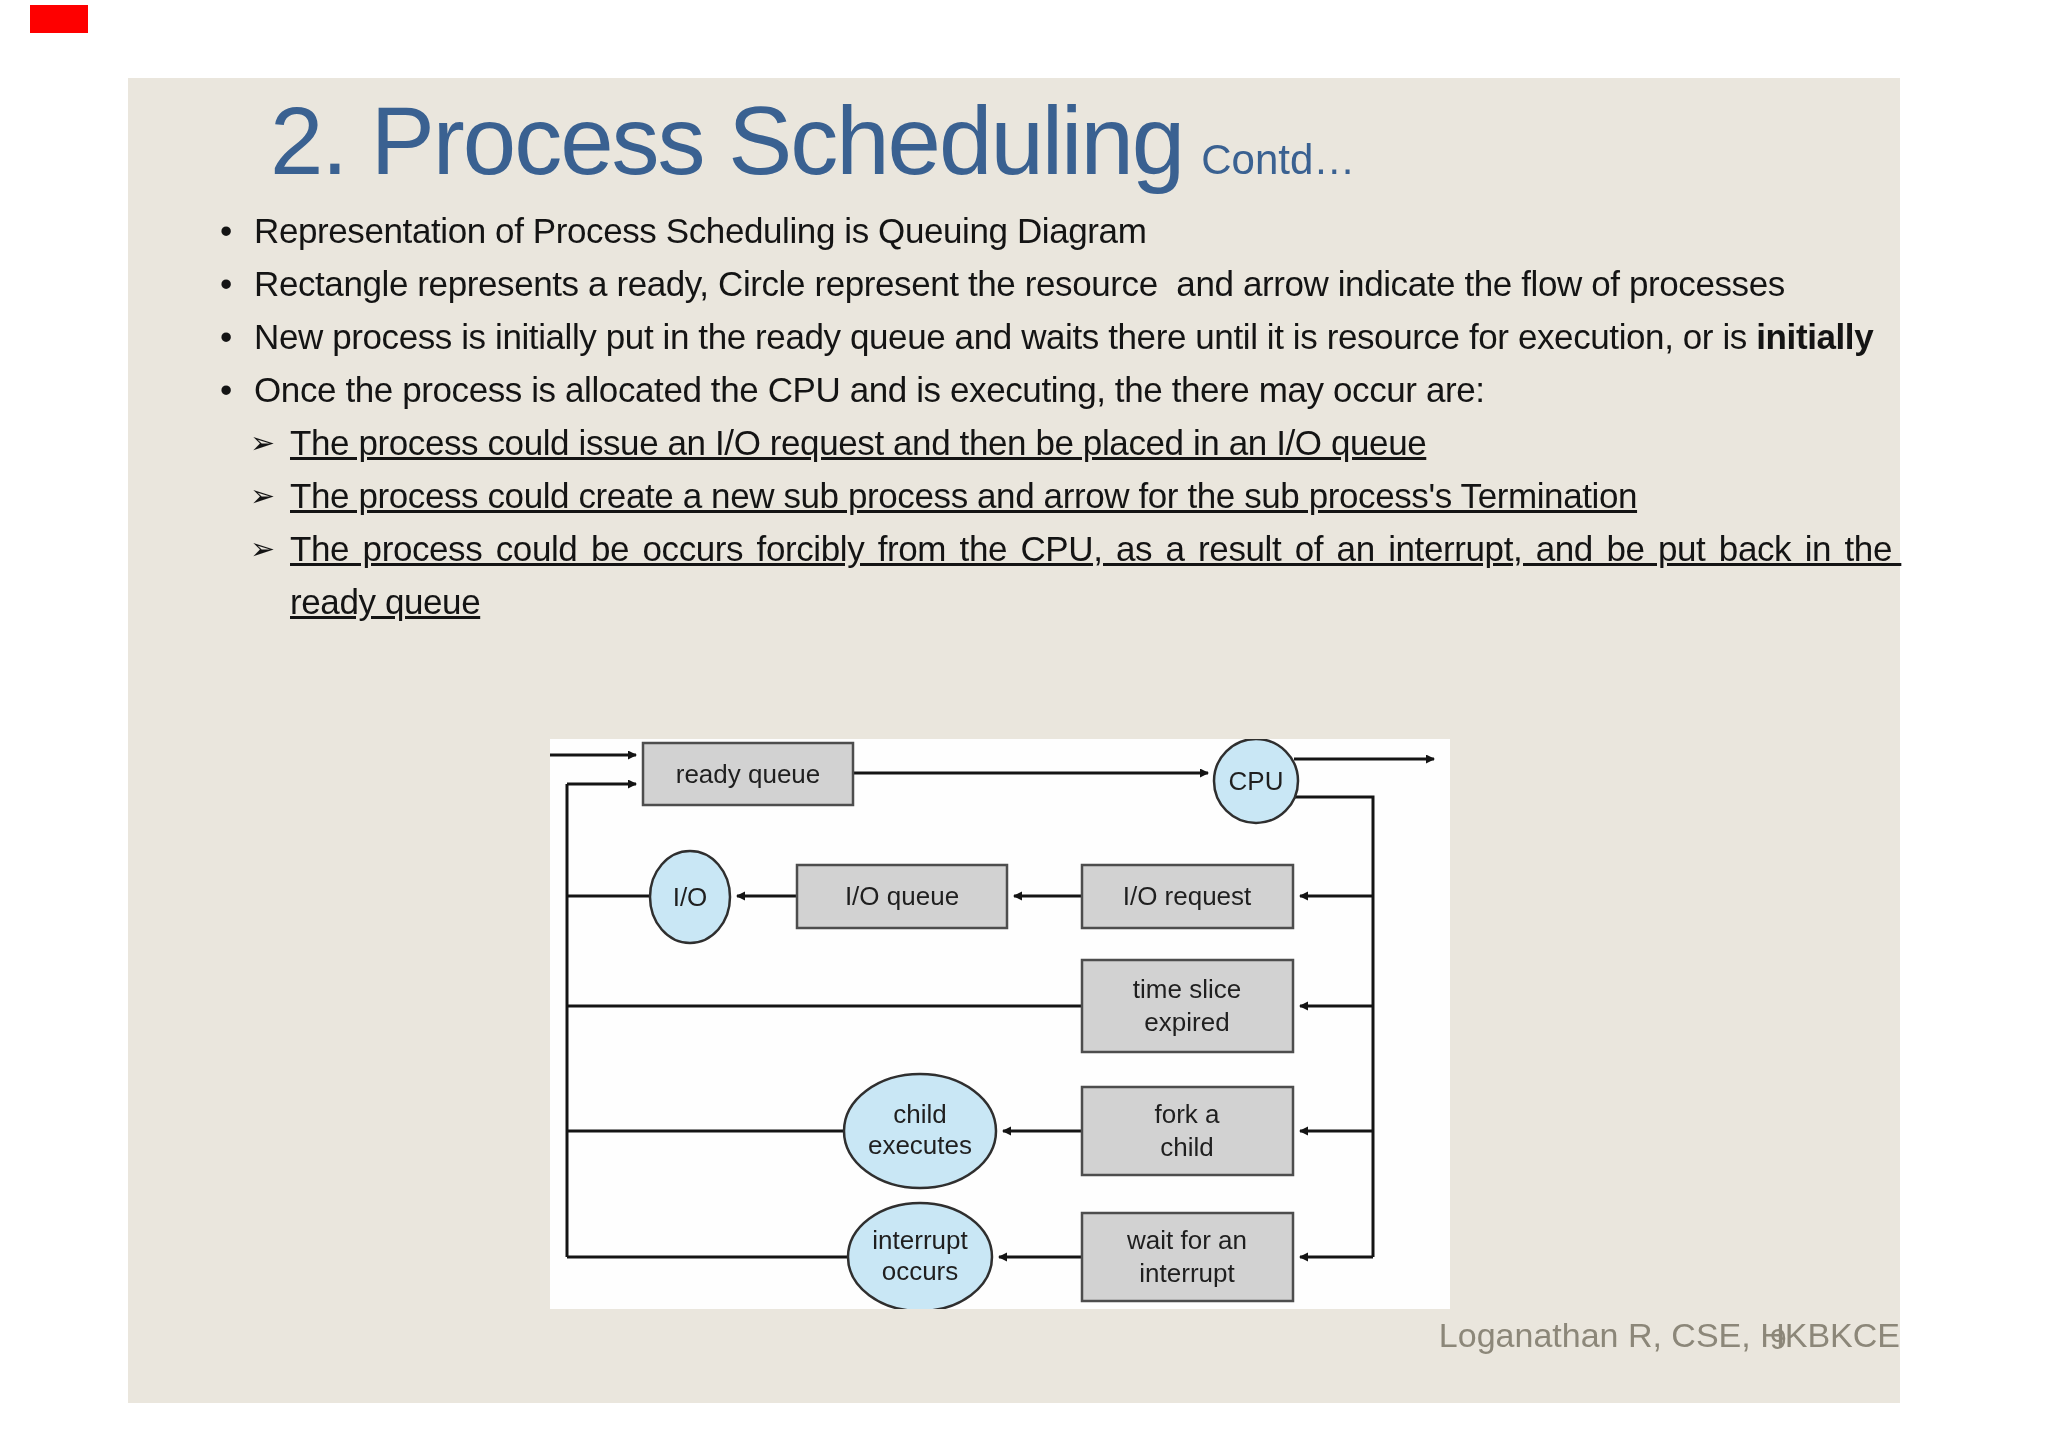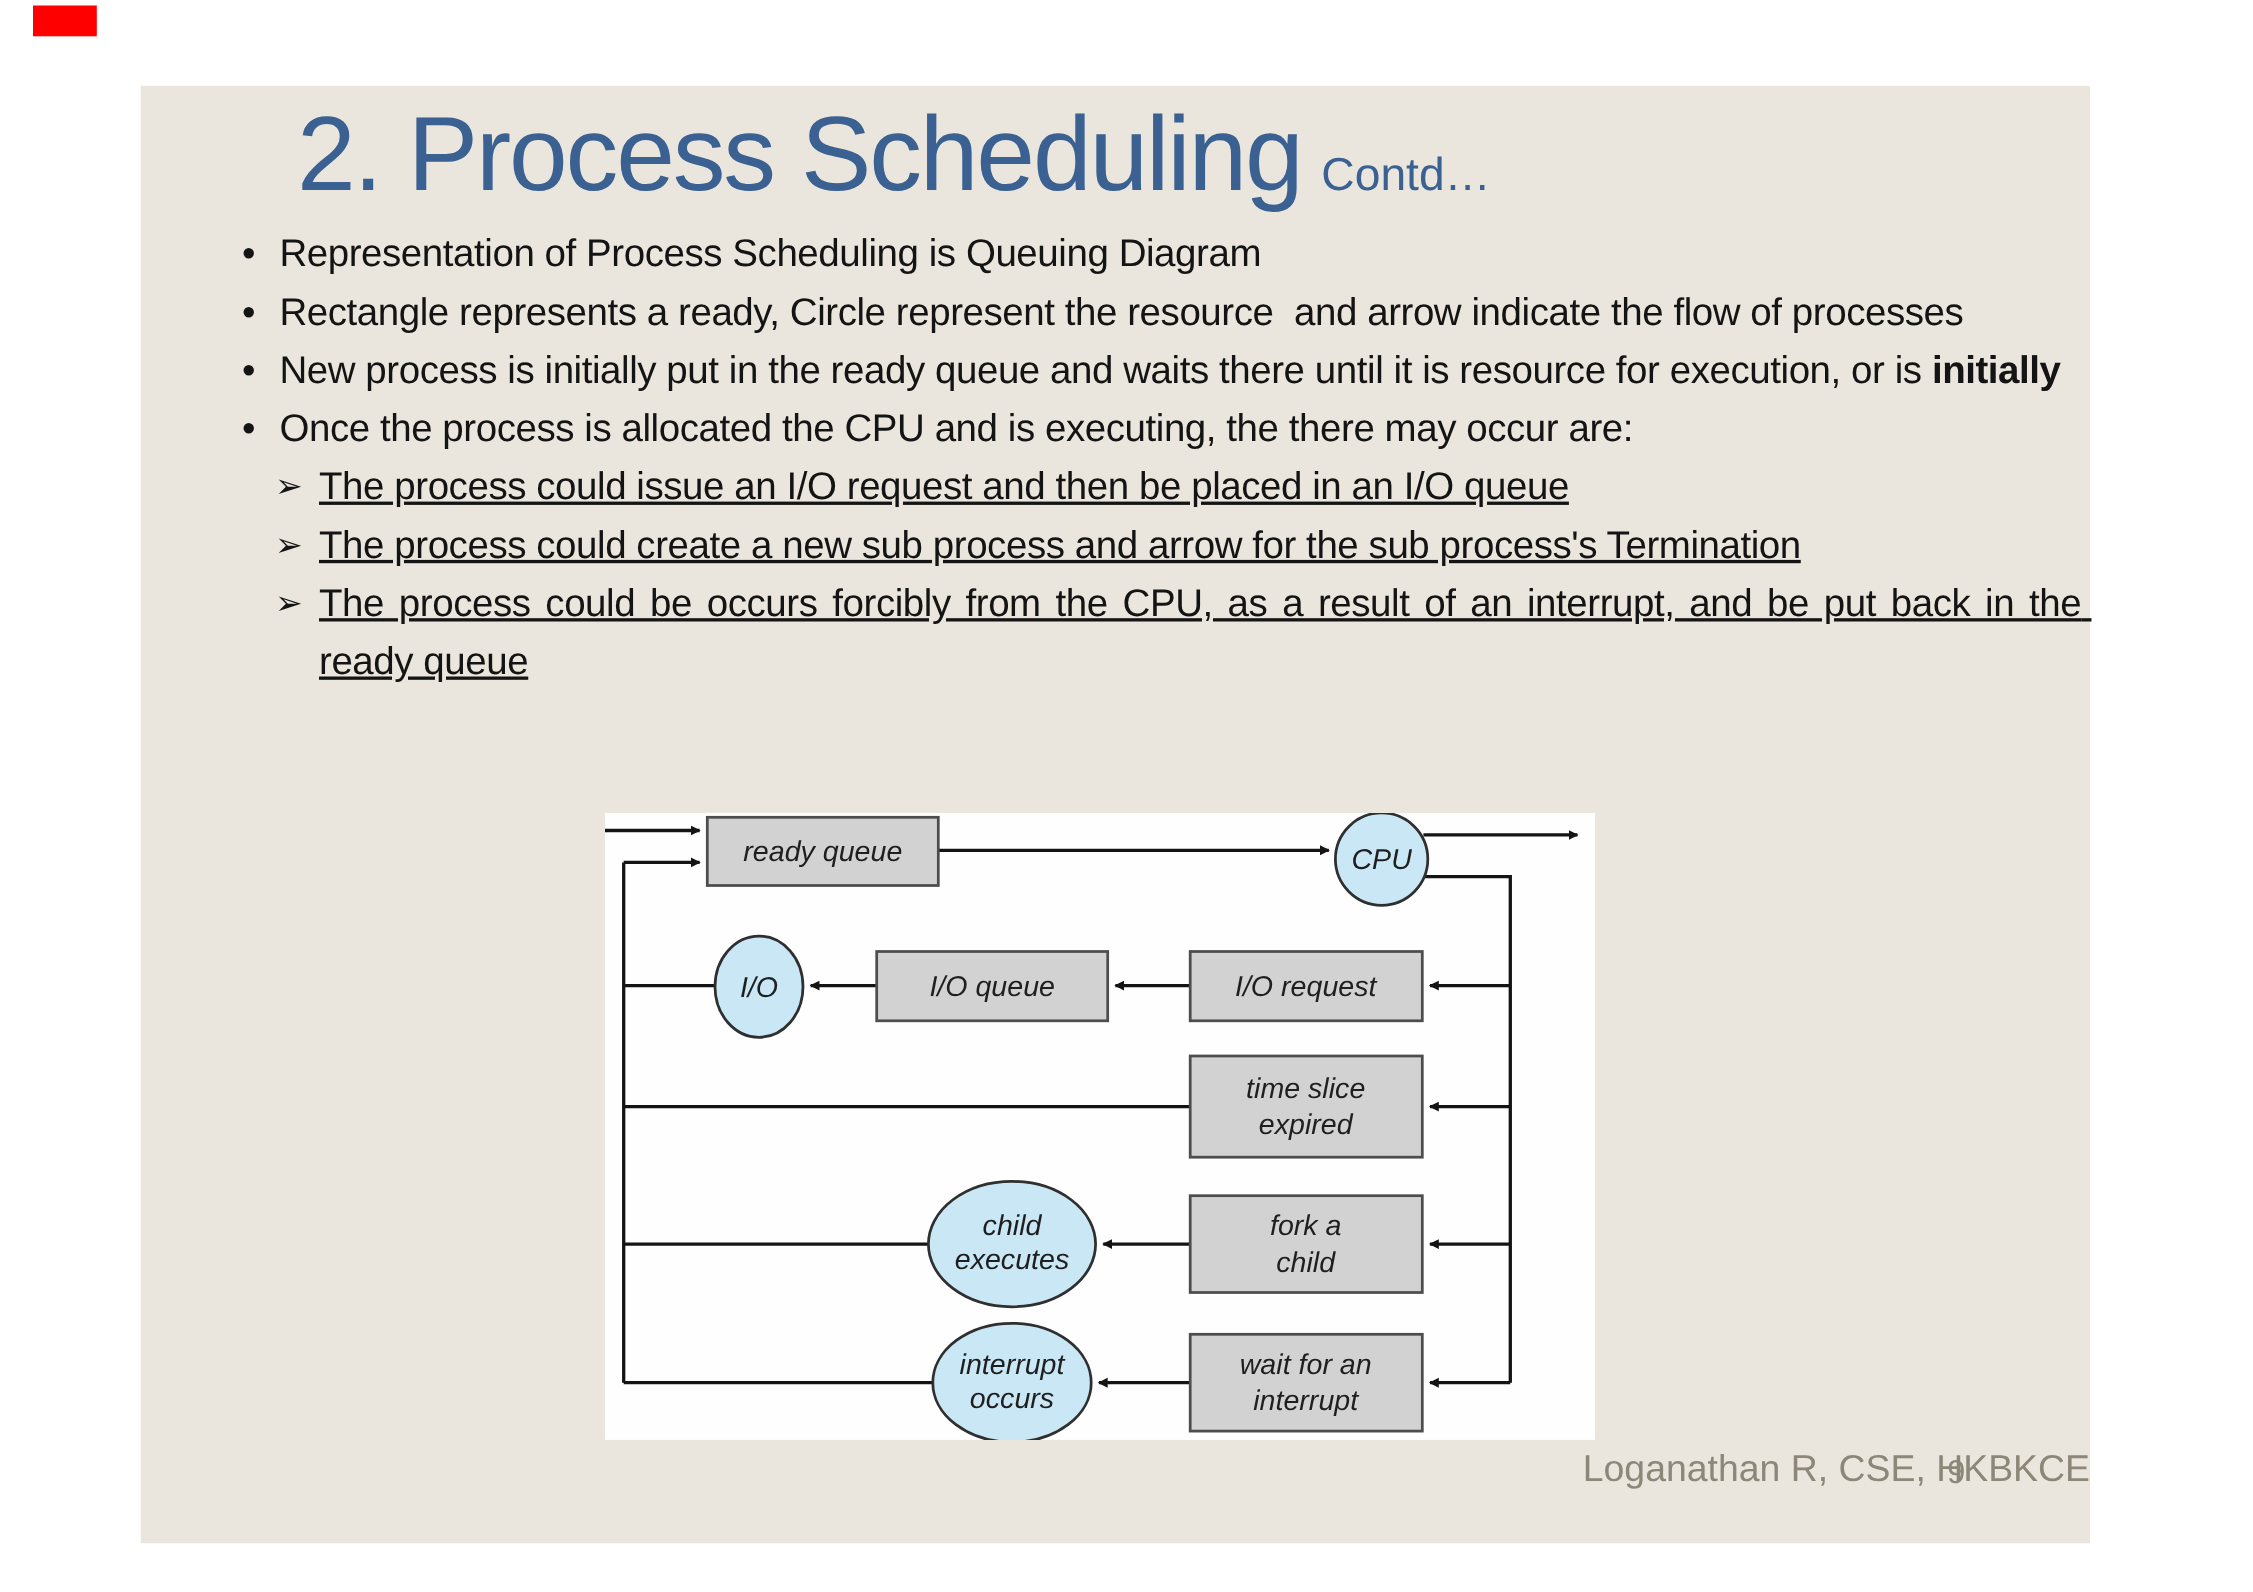--- a/index.html
+++ b/index.html
@@ -14,21 +14,21 @@
   .content{position:absolute;left:92px;top:126px;width:1672px;color:#141414;
            font-size:35px;line-height:53px;letter-spacing:-0.4px;}
   .bullet-item{display:flex;}
   .bullet-marker{flex:0 0 34px;}
   .bullet-text{flex:1;text-align:justify;white-space:pre-wrap;}
   .bullet-text b{font-weight:bold;}
   .sub-bullets{margin-left:30px;}
   .sub-item{display:flex;}
   .sub-marker{flex:0 0 40px;font-size:30px;}
   .sub-text{flex:1;text-align:justify;white-space:pre-wrap;text-decoration:underline;}
-  .diagram{position:absolute;left:422px;top:661px;width:900px;height:570px;background:#fefefe;font-style:italic;}
+  .diagram{position:absolute;left:422px;top:661px;width:900px;height:570px;background:#fefefe;}
   .diagram svg{display:block;}
   .flow{stroke:#141414;stroke-width:3;fill:none;}
   .dbox{fill:#d2d2d2;stroke:#4d4d4d;stroke-width:2.5;}
   .dcirc{fill:#c9e7f5;stroke:#2f2f2f;stroke-width:2.5;}
   .dlabel{fill:#1f1f1f;font-family:"Liberation Sans",sans-serif;font-size:26px;text-anchor:middle;}
   .footer-credit{position:absolute;left:0;right:0;top:1238px;text-align:right;
                  color:#8c8779;font-size:34px;}
   .page-number{position:absolute;left:1642px;top:1244px;color:#8c8779;font-size:30px;}
 </style>
 </head>

